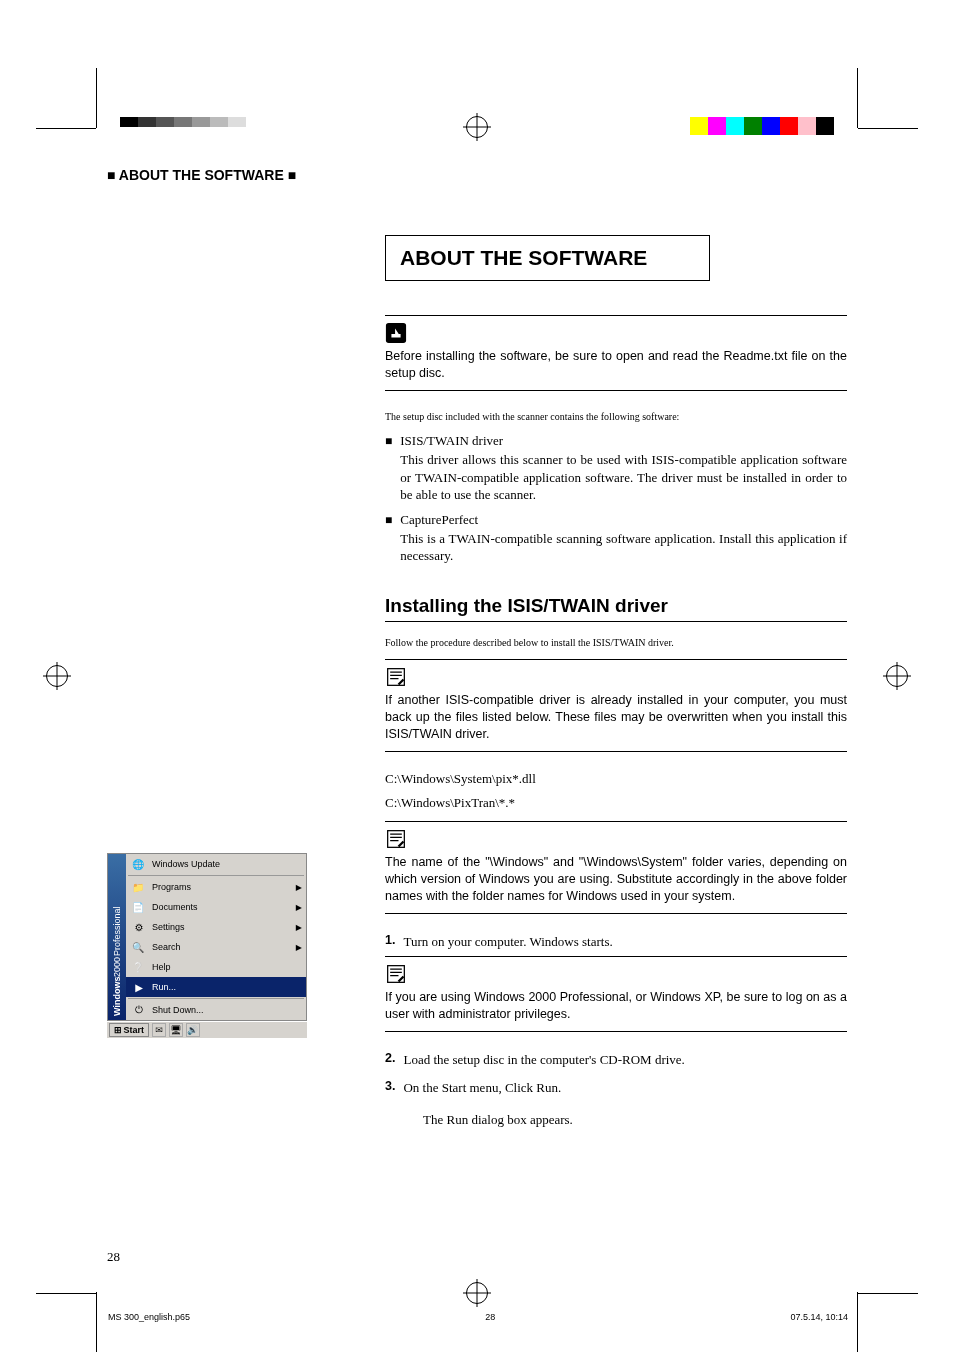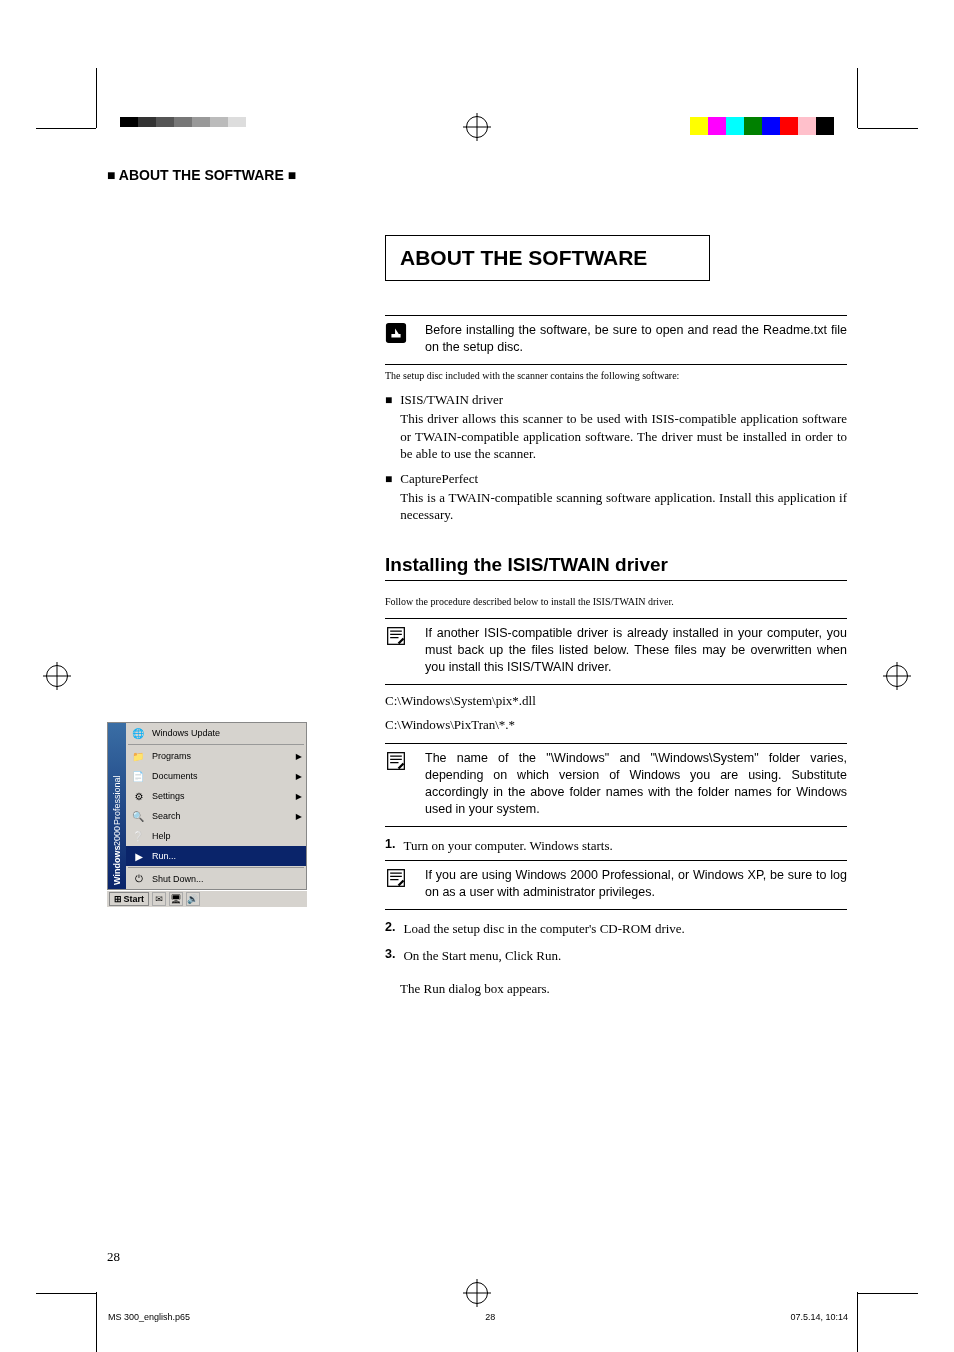--- a/index.html
+++ b/index.html
@@ -64,25 +64,26 @@
     padding: 10px 14px;
     font-family: Arial, Helvetica, sans-serif;
     font-weight: bold;
     font-size: 21px;
     margin-bottom: 34px;
     display: inline-block;
     width: 325px;
   }
   .icon-note {
     display: flex;
-    gap: 18px;
+    gap: 4px;
     border-top: 1px solid #000;
     border-bottom: 1px solid #000;
     padding: 6px 0 8px 0;
-    margin-bottom: 4px;
+    margin-bottom: 19px;
+    flex-direction: column;
   }
   .icon-note .icon {
     width: 22px; height: 22px;
     flex-shrink: 0;
     display: flex; align-items: center; justify-content: center;
   }
   .icon-note .text {
     font-family: Arial, Helvetica, sans-serif;
     font-size: 12.5px;
     line-height: 1.35;
@@ -127,21 +128,21 @@
     font-size: 12.5px;
     flex-shrink: 0;
   }
   .num-step .stxt {
     font-size: 13px;
     line-height: 1.35;
     text-align: right;
   }
   .indent-note {
     font-size: 13px;
-    margin-left: 15px;
+    margin-left: 38px;
     margin-top: 16px;
   }
   .page-num {
     position: absolute;
     left: 0;
     bottom: 0;
     font-size: 13px;
   }
   .footer-meta {
     position: absolute;

